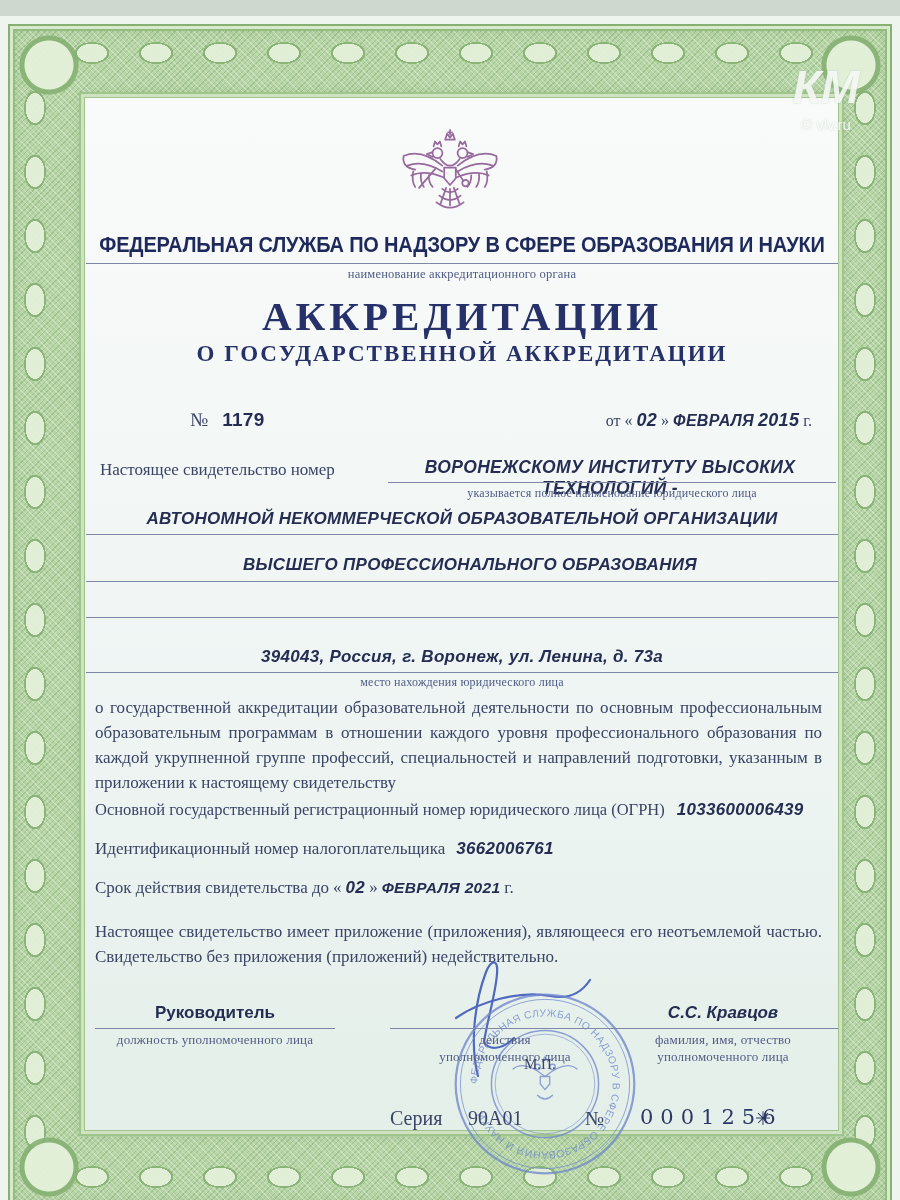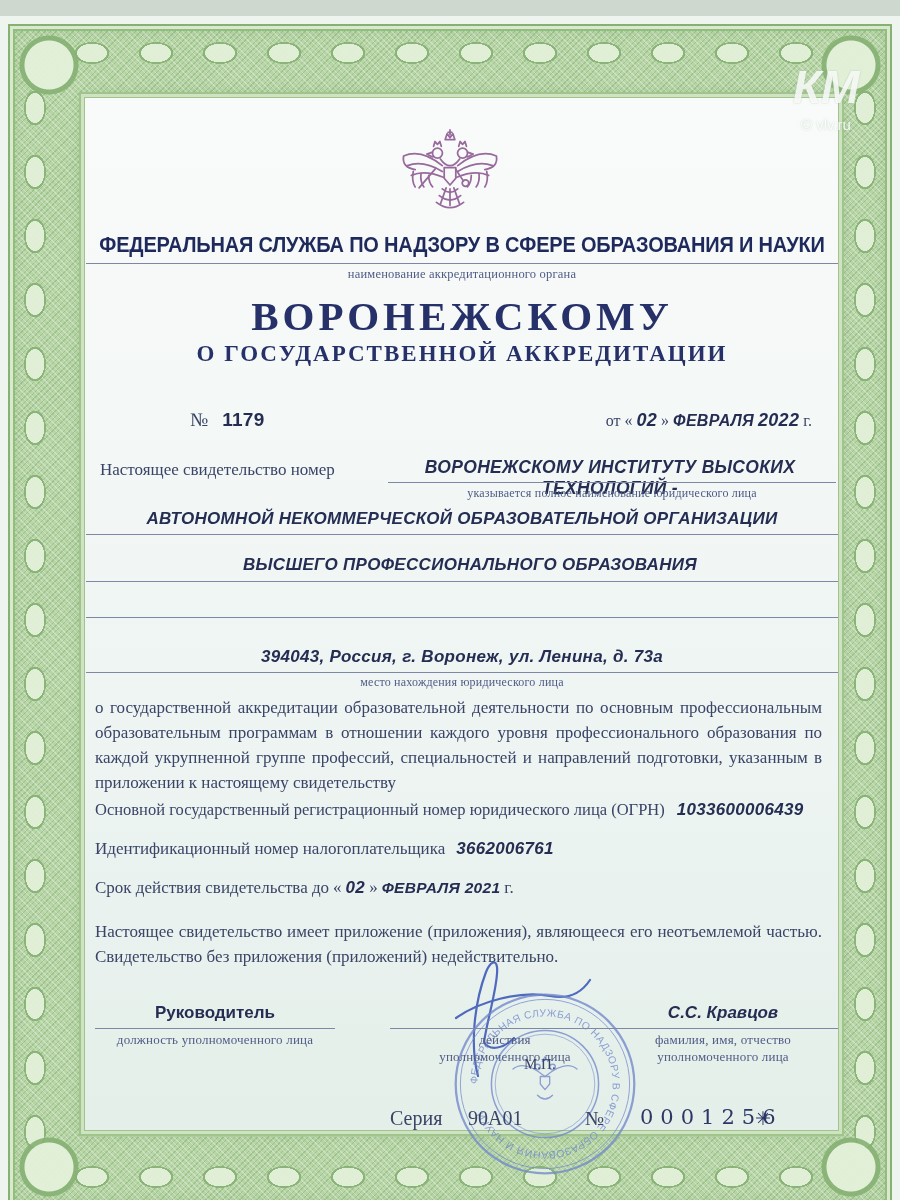--- a/index.html
+++ b/index.html
@@ -104,34 +104,34 @@
       <path d="M45,43 L28,63"></path>
       <path d="M66,44 L74,56"></path>
       <circle cx="76" cy="58" r="3.4"></circle>
     </g>
   </svg>
 
   <div class="abs authority">ФЕДЕРАЛЬНАЯ СЛУЖБА ПО НАДЗОРУ В СФЕРЕ ОБРАЗОВАНИЯ И НАУКИ</div>
   <div class="abs rule" style="left:86px;top:247px;width:752px;"></div>
   <div class="abs caption" style="left:88px;top:251px;width:748px;">наименование аккредитационного органа</div>
 
-  <div class="abs title-main">ВОРОНЕЖСКОМУ</div>
+  <div class="abs title-main">АККРЕДИТАЦИИ</div>
   <div class="abs title-sub">О ГОСУДАРСТВЕННОЙ АККРЕДИТАЦИИ</div>
 
   <div class="abs nowrap" style="left:190px;top:393px;">
     <span class="serif" style="font-size:19px;">№</span>
     <span class="field" style="font-style:normal;font-size:19px;margin-left:10px;">1179</span>
   </div>
   <div class="abs nowrap" style="right:88px;top:394px;text-align:right;">
     <span class="serif" style="font-size:16px;">от</span>
     <span class="serif" style="font-size:16px;">«</span>
     <span class="field" style="font-size:18px;">02</span>
     <span class="serif" style="font-size:16px;">»</span>
     <span class="field" style="font-size:16px;">ФЕВРАЛЯ</span>
-    <span class="field" style="font-size:18px;">2022</span>
+    <span class="field" style="font-size:18px;">2015</span>
     <span class="serif" style="font-size:16px;">г.</span>
   </div>
 
   <div class="abs serif" style="left:100px;top:444px;">Настоящее свидетельство номер</div>
   <div class="abs field fieldc" style="left:385px;top:441px;width:450px;font-size:17.5px;">ВОРОНЕЖСКОМУ ИНСТИТУТУ ВЫСОКИХ ТЕХНОЛОГИЙ -</div>
   <div class="abs rule" style="left:388px;top:466px;width:448px;"></div>
   <div class="abs caption" style="left:388px;top:470px;width:448px;font-size:12px;">указывается полное наименование юридического лица</div>
 
   <div class="abs field fieldc" style="left:88px;top:493px;width:748px;">АВТОНОМНОЙ НЕКОММЕРЧЕСКОЙ ОБРАЗОВАТЕЛЬНОЙ ОРГАНИЗАЦИИ</div>
   <div class="abs rule" style="left:86px;top:518px;width:752px;"></div>

